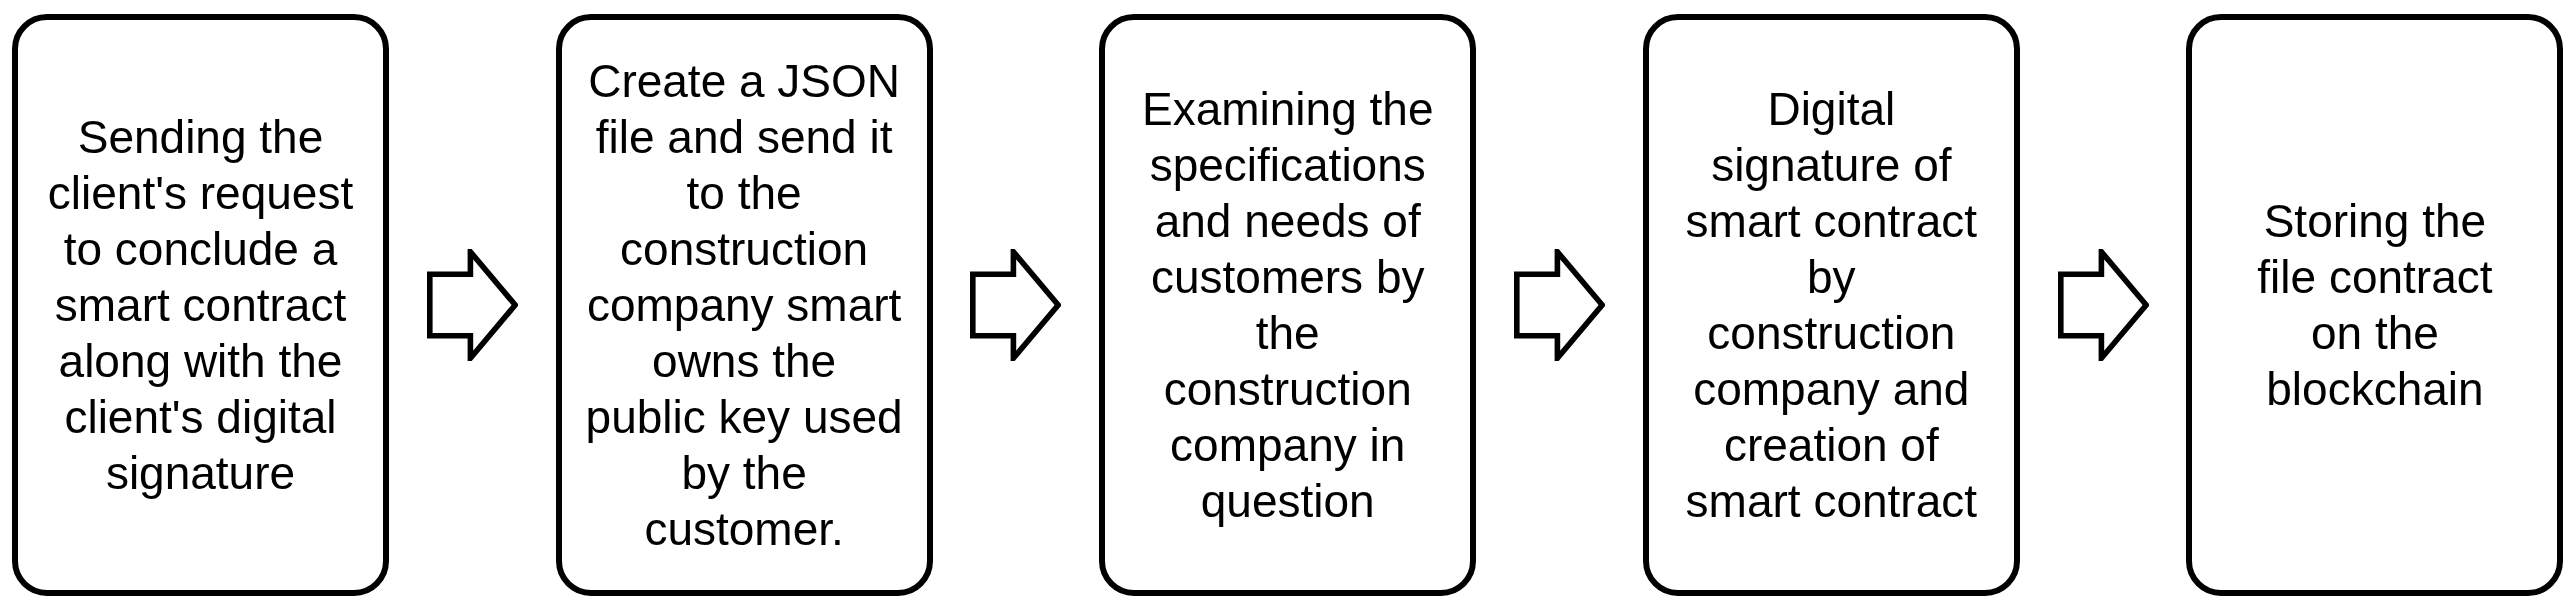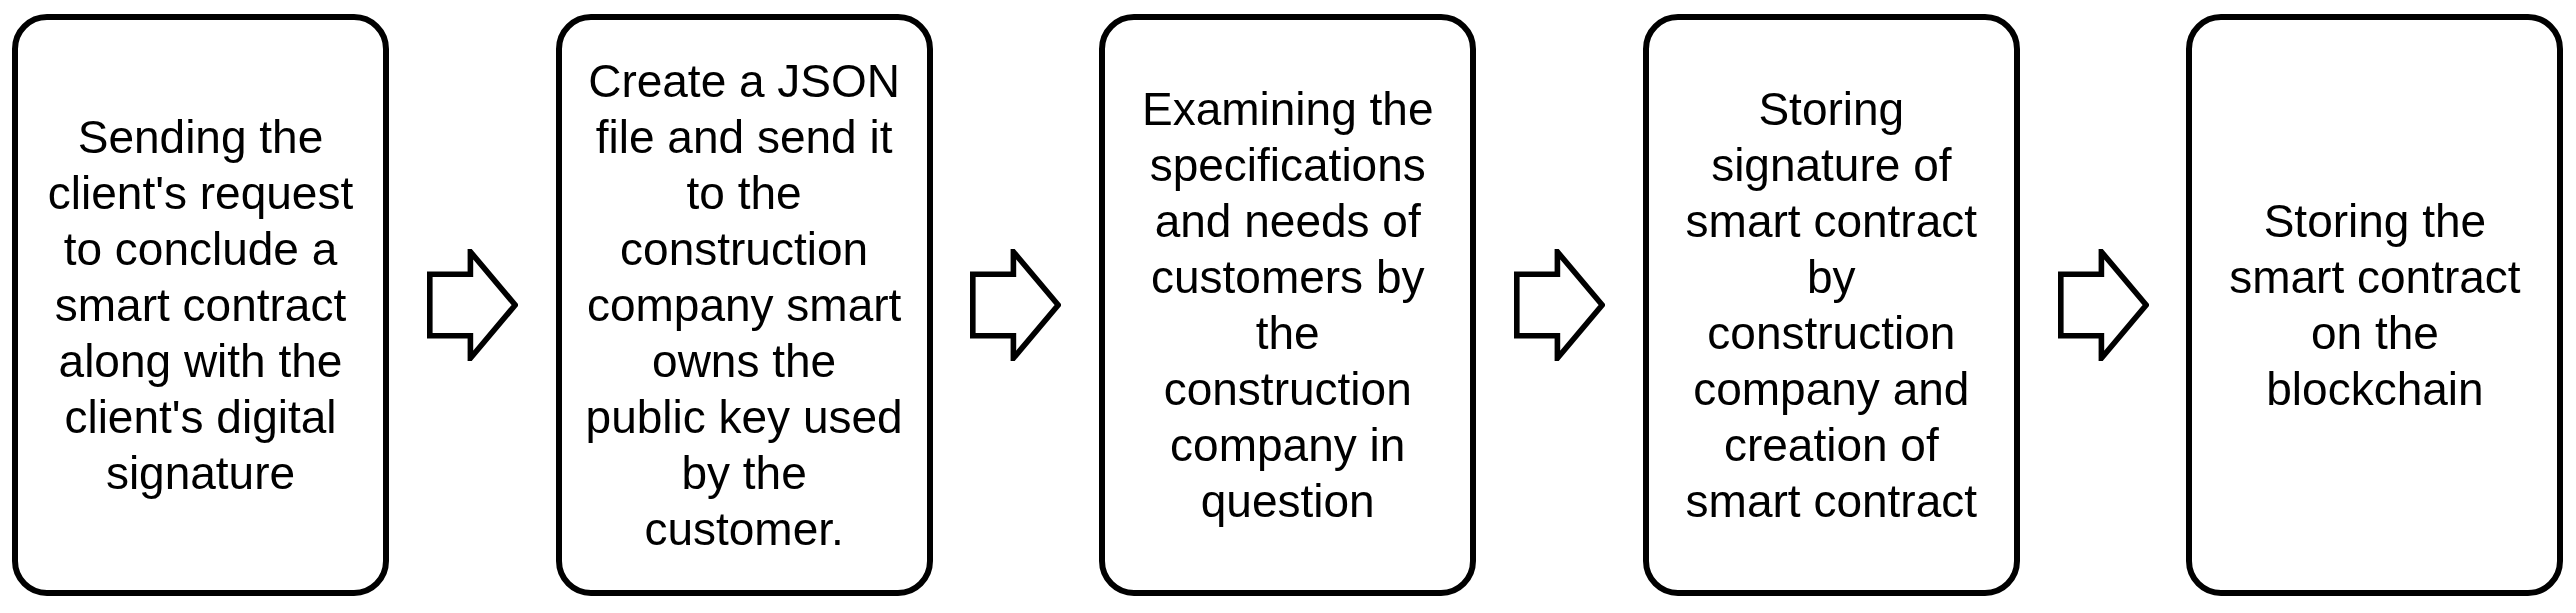--- a/index.html
+++ b/index.html
@@ -111,37 +111,37 @@
 question</div>
   </div>
 
   <div class="arrow-slot">
     <svg class="arrow-svg" viewBox="0 0 130 160" aria-hidden="true">
       <polygon points="4,36 62,36 62,4 126,80 62,156 62,124 4,124"></polygon>
     </svg>
   </div>
 
   <div class="step">
-    <div class="step-text">Storing
+    <div class="step-text">Digital
 signature of
 smart contract
 by
 construction
 company and
 creation of
 smart contract</div>
   </div>
 
   <div class="arrow-slot">
     <svg class="arrow-svg" viewBox="0 0 130 160" aria-hidden="true">
       <polygon points="4,36 62,36 62,4 126,80 62,156 62,124 4,124"></polygon>
     </svg>
   </div>
 
   <div class="step">
     <div class="step-text">Storing the
-smart contract
+file contract
 on the
 blockchain</div>
   </div>
 
 </div>
 
 
 </body></html>

